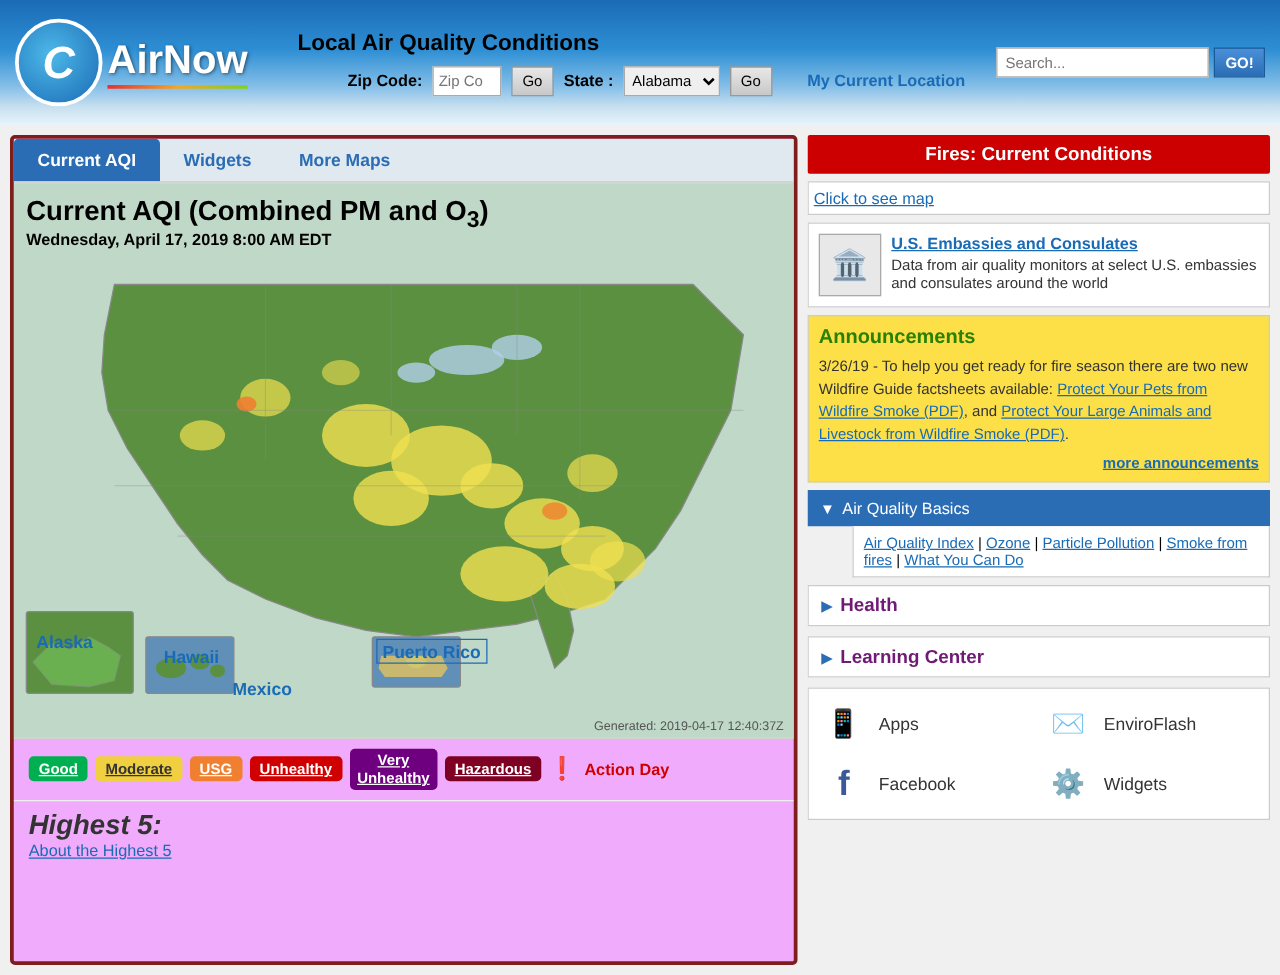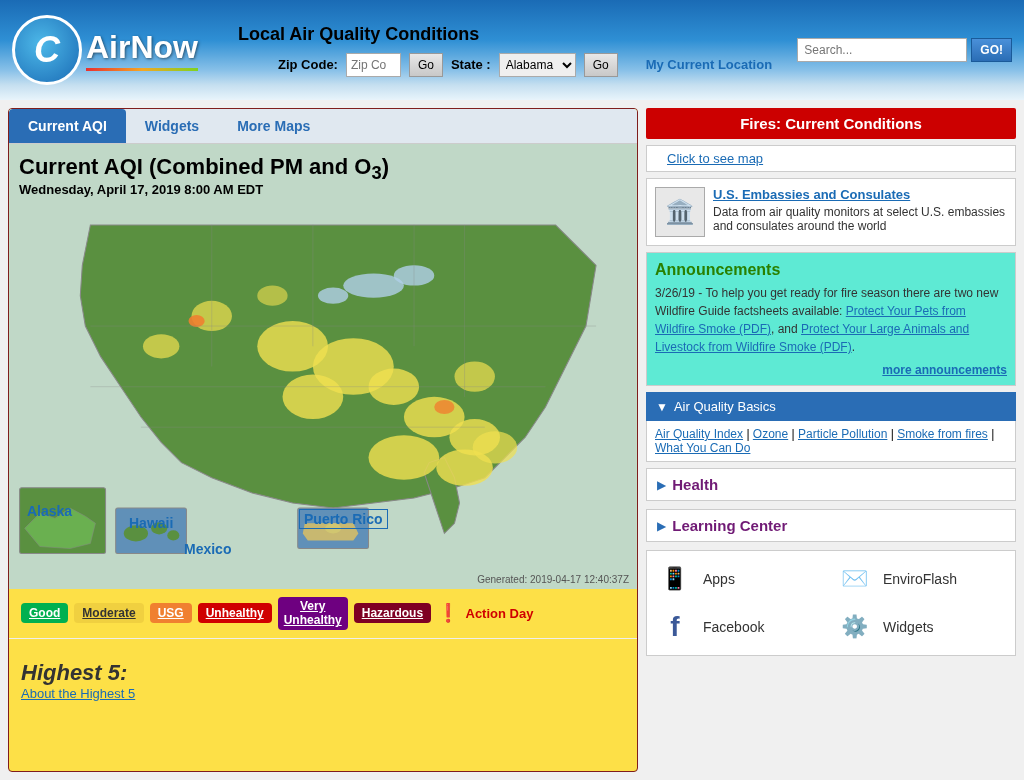--- a/index.html
+++ b/index.html
@@ -136,22 +136,22 @@
       display: flex;
       gap: 0;
       padding: 8px;
       background: #f0f0f0;
       height: 680px;
     }
 
     
     .left-panel {
       flex: 0 0 630px;
-      background: #fde047;
-      border: 1px solid #7f1d1d;
+      background: #f0abfc;
+      border: 3px solid #7f1d1d;
       border-radius: 4px;
       overflow: hidden;
     }
     .tabs-bar {
       display: flex;
       background: #e0e8f0;
       border-bottom: 1px solid #ccc;
     }
     .tab {
       padding: 8px 18px;
@@ -272,21 +272,21 @@
       font-weight: bold;
     }
     .action-day-label {
       font-size: 13px;
       font-weight: bold;
       color: #d00000;
     }
 
     
     .highest-section {
-      padding: 21px 12px;
+      padding: 6px 12px;
       border-top: 1px solid #eee;
     }
     .highest-title {
       font-size: 22px;
       font-style: italic;
       color: #333;
       font-weight: bold;
     }
     .about-link {
       color: #1a6bb5;
@@ -311,21 +311,21 @@
       color: #fff;
       text-align: center;
       padding: 7px;
       font-size: 15px;
       font-weight: bold;
       border-radius: 2px;
     }
     .fires-link-row {
       background: #fff;
       border: 1px solid #ccc;
-      padding: 5px 20px;
+      padding: 5px 4px;
     }
     .fires-link {
       color: #1a6bb5;
       text-decoration: underline;
       cursor: pointer;
       font-size: 13px;
     }
 
     
     .embassy-box {
@@ -354,21 +354,21 @@
       font-size: 13px;
     }
     .embassy-desc {
       font-size: 12px;
       color: #333;
       margin-top: 3px;
     }
 
     
     .announcements-box {
-      background: #5eead4;
+      background: #fde047;
       border: 1px solid #ccc;
       padding: 8px;
     }
     .announcements-title {
       color: #2a8000;
       font-size: 16px;
       font-weight: bold;
       margin-bottom: 5px;
     }
     .announcements-text {
@@ -403,20 +403,21 @@
     }
     .aq-basics-header span.arrow {
       font-size: 12px;
     }
     .aq-basics-body {
       background: #fff;
       border: 1px solid #ccc;
       border-top: none;
       padding: 6px 8px;
       font-size: 12px;
+      margin-left: 36px;
     }
     .aq-basics-body a {
       color: #1a6bb5;
       text-decoration: underline;
     }
 
     
     .collapsible-header {
       background: #fff;
       border: 1px solid #ccc;

